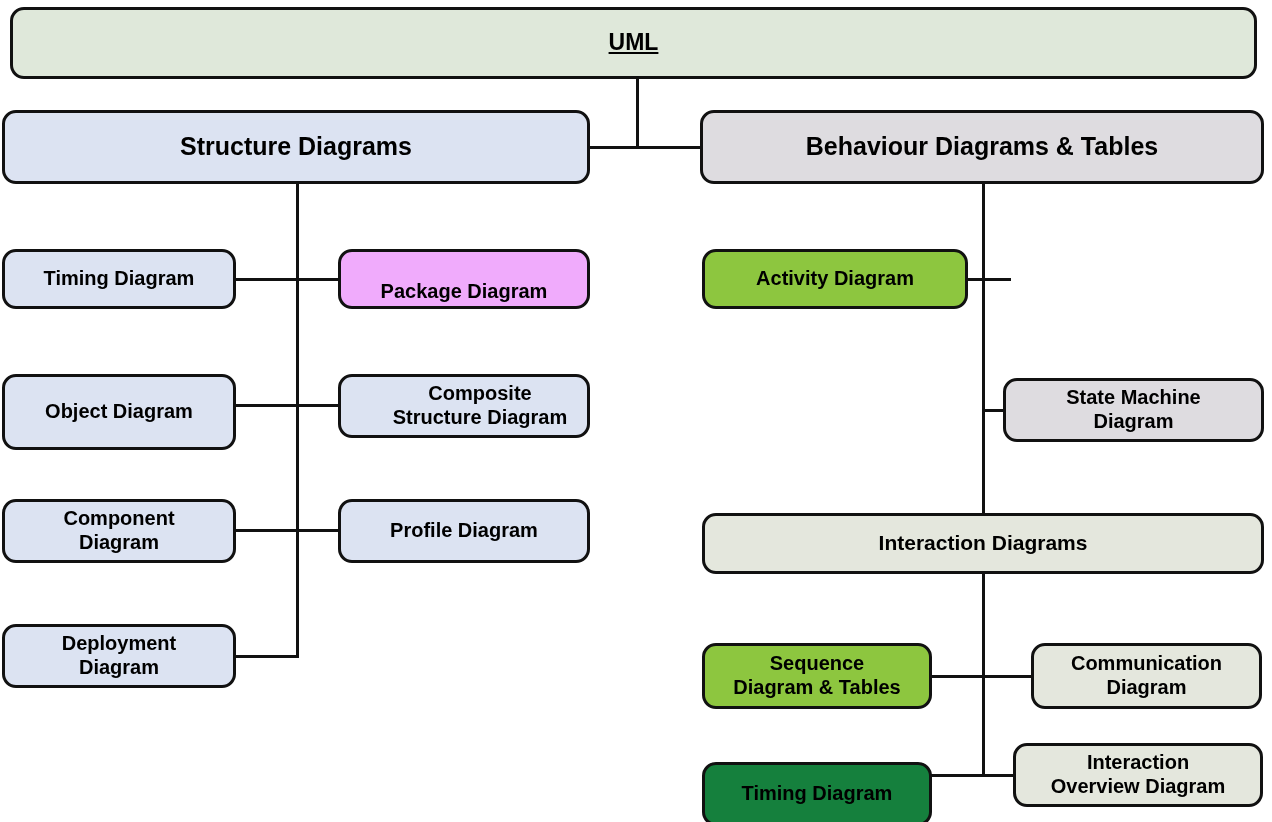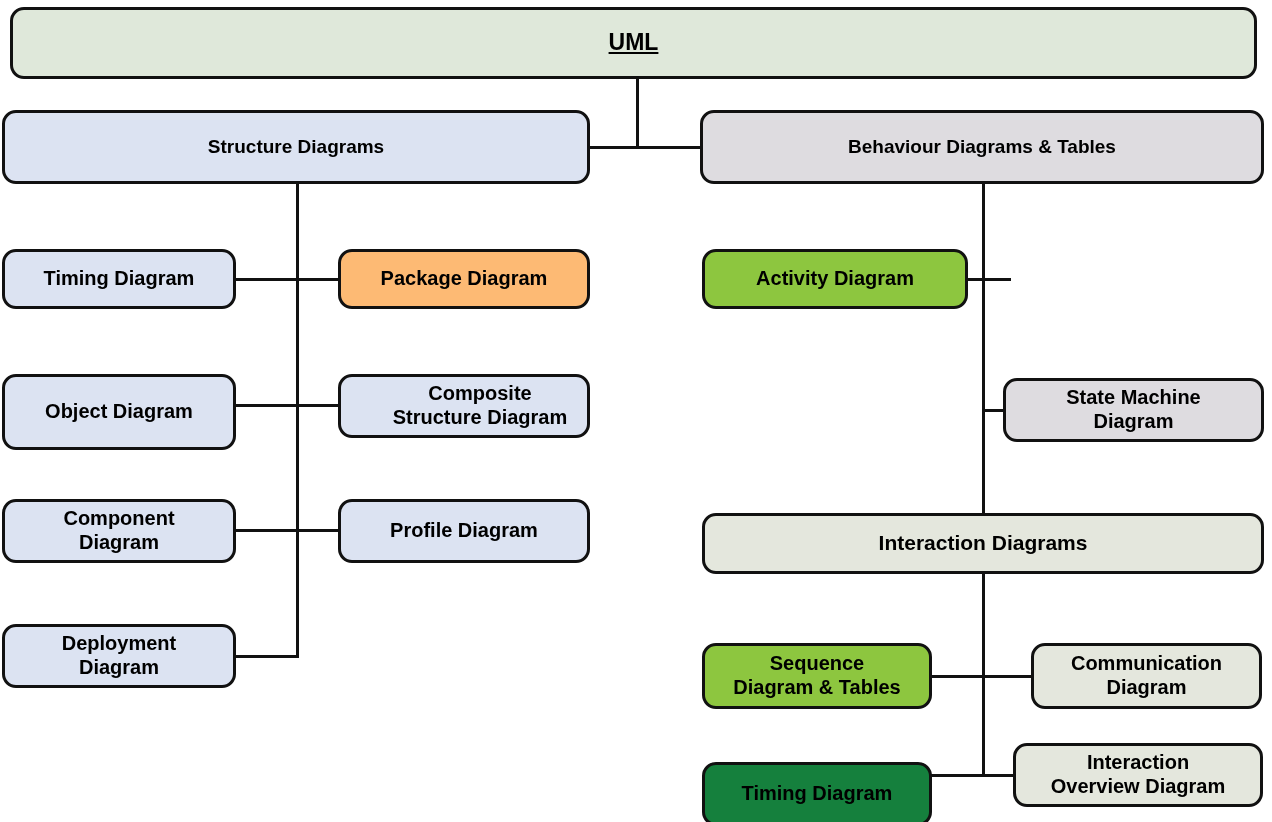--- a/index.html
+++ b/index.html
@@ -32,21 +32,21 @@
     line-height: 1.18;
     padding: 2px 8px;
     z-index: 3;
     -webkit-font-smoothing: antialiased;
   }
   .node .lbl {
     display: block;
     white-space: pre-line;
   }
   .fs-root   { font-size: 23px; }
-  .fs-branch { font-size: 19px; }
+  .fs-branch { font-size: 25px; }
   .fs-leaf   { font-size: 20px; }
   .fs-group  { font-size: 21px; }
 
   
   .edge {
     position: absolute;
     background: #111111;
     z-index: 1;
   }
   .edge.v { width: 3px; }
@@ -95,21 +95,21 @@
   </div>
   <div class="node fs-leaf" style="left:2px; top:499px; width:234px; height:64px; background:#DCE3F2;">
     <span class="lbl">Component
 Diagram</span>
   </div>
   <div class="node fs-leaf" style="left:2px; top:624px; width:234px; height:64px; background:#DCE3F2;">
     <span class="lbl">Deployment
 Diagram</span>
   </div>
 
-  <div class="node fs-leaf" style="left:338px; top:249px; width:252px; height:60px; background:#fdba74;">
+  <div class="node fs-leaf" style="left:338px; top:249px; width:252px; height:60px; background:#f0abfc;align-items:flex-end;">
     <span class="lbl">Package Diagram</span>
   </div>
   <div class="node fs-leaf" style="left:338px; top:374px; width:252px; height:64px; background:#DCE3F2;padding-left:40px;">
     <span class="lbl">Composite
 Structure Diagram</span>
   </div>
   <div class="node fs-leaf" style="left:338px; top:499px; width:252px; height:64px; background:#DCE3F2;">
     <span class="lbl">Profile Diagram</span>
   </div>
 

